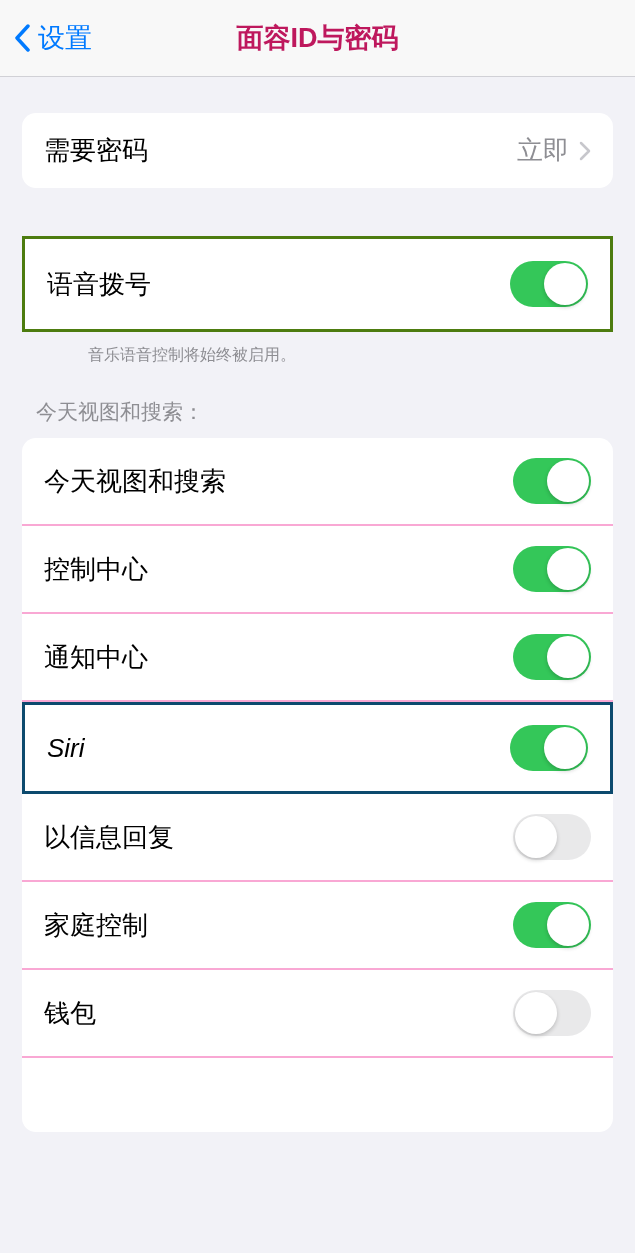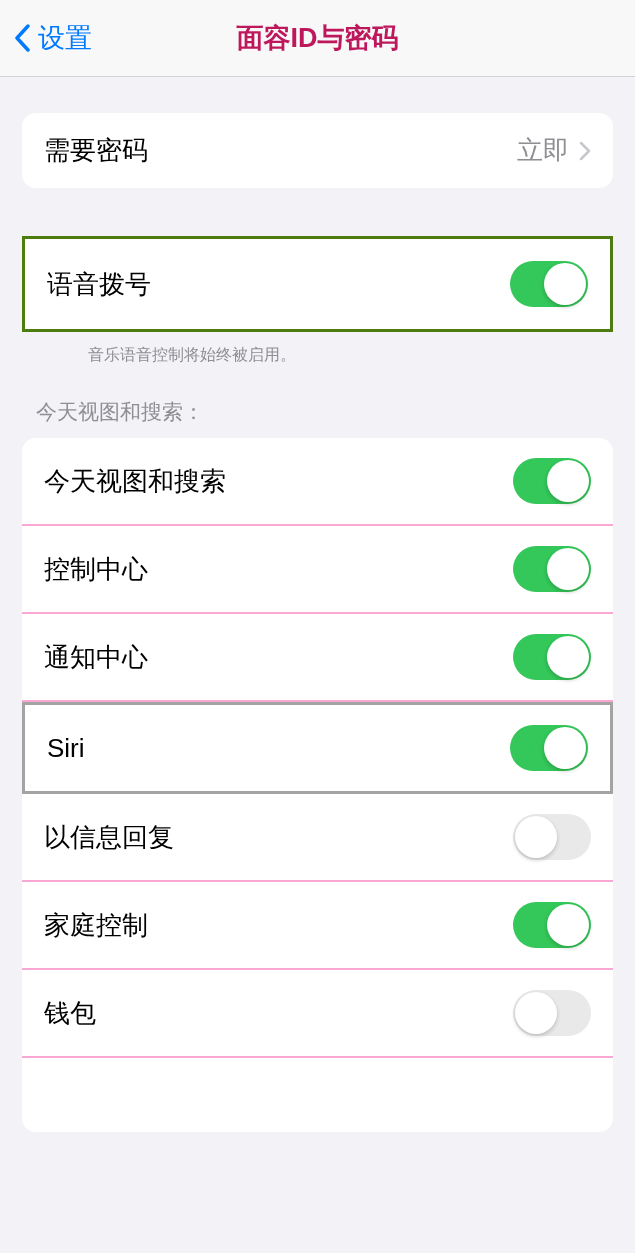--- a/index.html
+++ b/index.html
@@ -130,21 +130,22 @@
       margin: 0 22px;
     }
     .highlighted-cell {
       display: flex;
       align-items: center;
       justify-content: space-between;
       padding: 20px 22px;
       min-height: 90px;
     }
     .highlighted-row {
-      border: 3px solid #a3a3a3;
+      border: 3px solid #0c4a6e;
+      font-style: italic;
     }
   </style>
 </head>
 <body>
 
 <div class="nav-bar">
   <div class="back-button">
     <svg class="chevron-left" viewBox="0 0 16 28" fill="none">
       <path d="M14 2 L3 14 L14 26" stroke="#007aff" stroke-width="3.5" stroke-linecap="round" stroke-linejoin="round"></path>
     </svg>

